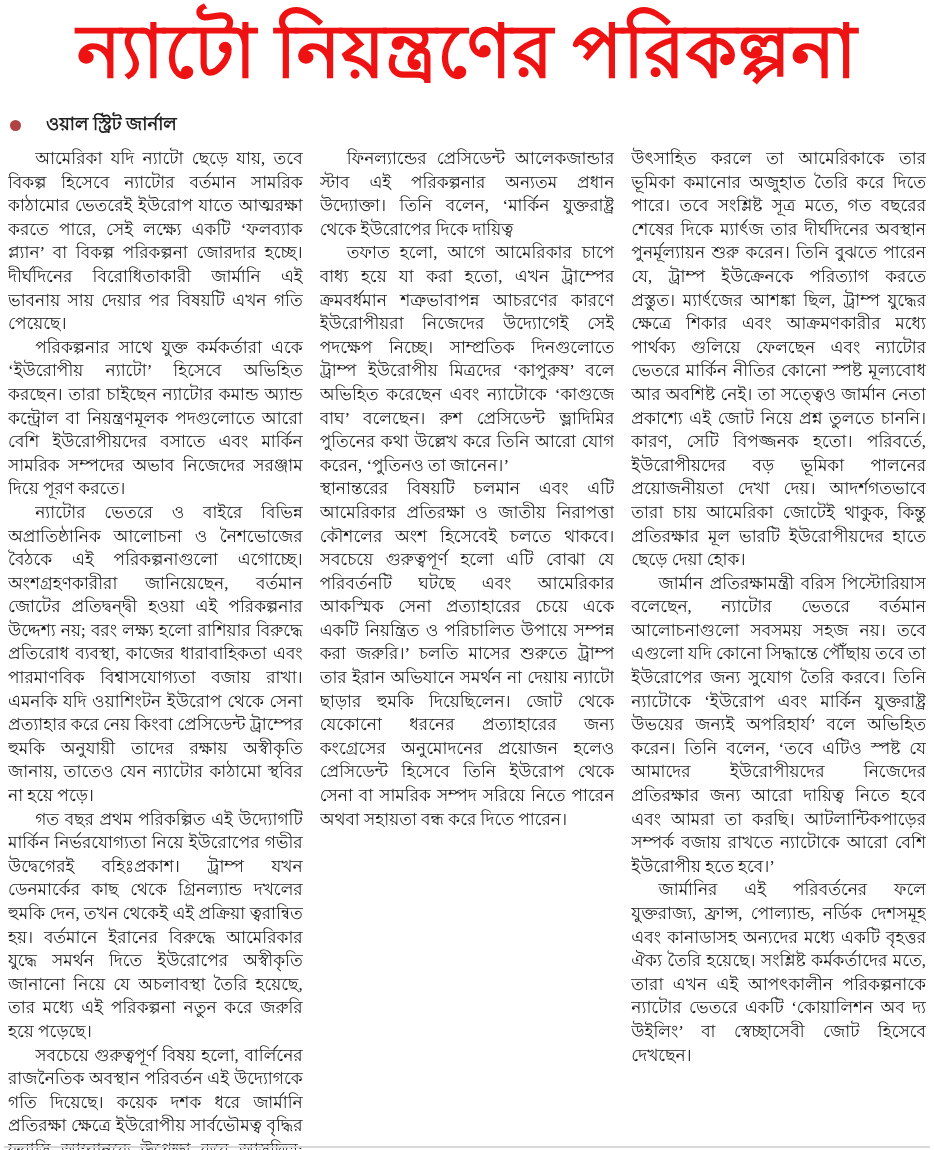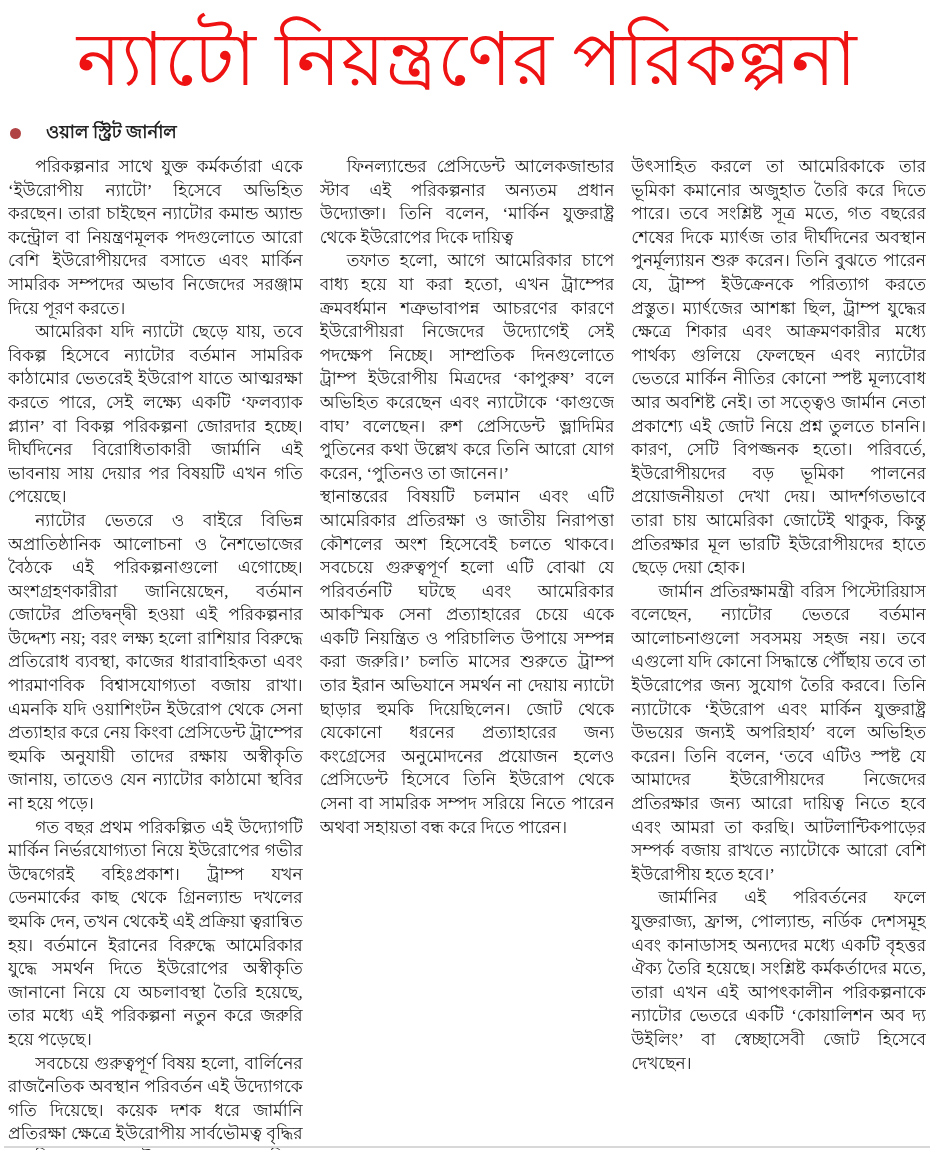--- a/index.html
+++ b/index.html
@@ -8,23 +8,23 @@
     position: relative;
     width: 934px;
     height: 1150px;
     margin: 0 auto;
     background: #ffffff;
     overflow: hidden;
     font-family: "Liberation Serif", "DejaVu Serif", serif;
     color: #1b1b1b;
   }
   .headline {
-    padding-top: 14px;
+    padding-top: 6px;
     text-align: center;
-    font-weight: 400;
+    font-weight: 700;
     font-size: 74px;
     line-height: 92px;
     color: #ee1212;
     letter-spacing: 0.5px;
   }
   .byline-row {
     display: flex;
     align-items: center;
     margin: 12px 0 4px 10px;
   }
@@ -87,22 +87,22 @@
   </h1>
 
   <div class="byline-row">
     <span class="byline-bullet" style="background: rgb(176, 67, 67);"></span>
     <span class="byline-text">ওয়াল স্ট্রিট জার্নাল</span>
   </div>
 
   <div class="columns">
 
     <div class="col">
+      <p class="indent">আমেরিকা যদি ন্যাটো ছেড়ে যায়, তবে বিকল্প হিসেবে ন্যাটোর বর্তমান সামরিক কাঠামোর ভেতরেই ইউরোপ যাতে আত্মরক্ষা করতে পারে, সেই লক্ষ্যে একটি ‘ফলব্যাক প্ল্যান’ বা বিকল্প পরিকল্পনা জোরদার হচ্ছে। দীর্ঘদিনের বিরোধিতাকারী জার্মানি এই ভাবনায় সায় দেয়ার পর বিষয়টি এখন গতি পেয়েছে।</p>
       <p class="indent">পরিকল্পনার সাথে যুক্ত কর্মকর্তারা একে ‘ইউরোপীয় ন্যাটো’ হিসেবে অভিহিত করছেন। তারা চাইছেন ন্যাটোর কমান্ড অ্যান্ড কন্ট্রোল বা নিয়ন্ত্রণমূলক পদগুলোতে আরো বেশি ইউরোপীয়দের বসাতে এবং মার্কিন সামরিক সম্পদের অভাব নিজেদের সরঞ্জাম দিয়ে পূরণ করতে।</p>
-      <p class="indent">আমেরিকা যদি ন্যাটো ছেড়ে যায়, তবে বিকল্প হিসেবে ন্যাটোর বর্তমান সামরিক কাঠামোর ভেতরেই ইউরোপ যাতে আত্মরক্ষা করতে পারে, সেই লক্ষ্যে একটি ‘ফলব্যাক প্ল্যান’ বা বিকল্প পরিকল্পনা জোরদার হচ্ছে। দীর্ঘদিনের বিরোধিতাকারী জার্মানি এই ভাবনায় সায় দেয়ার পর বিষয়টি এখন গতি পেয়েছে।</p>
       <p class="indent">ন্যাটোর ভেতরে ও বাইরে বিভিন্ন অপ্রাতিষ্ঠানিক আলোচনা ও নৈশভোজের বৈঠকে এই পরিকল্পনাগুলো এগোচ্ছে। অংশগ্রহণকারীরা জানিয়েছেন, বর্তমান জোটের প্রতিদ্বন্দ্বী হওয়া এই পরিকল্পনার উদ্দেশ্য নয়; বরং লক্ষ্য হলো রাশিয়ার বিরুদ্ধে প্রতিরোধ ব্যবস্থা, কাজের ধারাবাহিকতা এবং পারমাণবিক বিশ্বাসযোগ্যতা বজায় রাখা। এমনকি যদি ওয়াশিংটন ইউরোপ থেকে সেনা প্রত্যাহার করে নেয় কিংবা প্রেসিডেন্ট ট্রাম্পের হুমকি অনুযায়ী তাদের রক্ষায় অস্বীকৃতি জানায়, তাতেও যেন ন্যাটোর কাঠামো স্থবির না হয়ে পড়ে।</p>
       <p class="indent">গত বছর প্রথম পরিকল্পিত এই উদ্যোগটি মার্কিন নির্ভরযোগ্যতা নিয়ে ইউরোপের গভীর উদ্বেগেরই বহিঃপ্রকাশ। ট্রাম্প যখন ডেনমার্কের কাছ থেকে গ্রিনল্যান্ড দখলের হুমকি দেন, তখন থেকেই এই প্রক্রিয়া ত্বরান্বিত হয়। বর্তমানে ইরানের বিরুদ্ধে আমেরিকার যুদ্ধে সমর্থন দিতে ইউরোপের অস্বীকৃতি জানানো নিয়ে যে অচলাবস্থা তৈরি হয়েছে, তার মধ্যে এই পরিকল্পনা নতুন করে জরুরি হয়ে পড়েছে।</p>
       <p class="indent">সবচেয়ে গুরুত্বপূর্ণ বিষয় হলো, বার্লিনের রাজনৈতিক অবস্থান পরিবর্তন এই উদ্যোগকে গতি দিয়েছে। কয়েক দশক ধরে জার্মানি প্রতিরক্ষা ক্ষেত্রে ইউরোপীয় সার্বভৌমত্ব বৃদ্ধির ফরাসি আহ্বানকে উপেক্ষা করে আসছিল; তারা আমেরিকাকেই ইউরোপীয় নিরাপত্তার মূল জামিনদার হিসেবে রাখাকে অগ্রাধিকার দিত। কিন্তু চ্যান্সেলর ফ্রেডরিখ ম্যার্ৎজের অধীনে সেই অবস্থানে পরিবর্তন আসছে। ট্রাম্পের শাসনামল এবং পরবর্তী সময়ে মিত্র হিসেবে আমেরিকার নির্ভরযোগ্যতা নিয়ে ম্যার্ৎজের উদ্বেগের কারণেই এই পরিবর্তন বলে জানা গেছে।</p>
 
     </div>
 
     <div class="col">
       <p class="indent">ফিনল্যান্ডের প্রেসিডেন্ট আলেকজান্ডার স্টাব এই পরিকল্পনার অন্যতম প্রধান উদ্যোক্তা। তিনি বলেন, ‘মার্কিন যুক্তরাষ্ট্র থেকে ইউরোপের দিকে দায়িত্ব</p>
       <p class="indent">তফাত হলো, আগে আমেরিকার চাপে বাধ্য হয়ে যা করা হতো, এখন ট্রাম্পের ক্রমবর্ধমান শত্রুভাবাপন্ন আচরণের কারণে ইউরোপীয়রা নিজেদের উদ্যোগেই সেই পদক্ষেপ নিচ্ছে। সাম্প্রতিক দিনগুলোতে ট্রাম্প ইউরোপীয় মিত্রদের ‘কাপুরুষ’ বলে অভিহিত করেছেন এবং ন্যাটোকে ‘কাগুজে বাঘ’ বলেছেন। রুশ প্রেসিডেন্ট ভ্লাদিমির পুতিনের কথা উল্লেখ করে তিনি আরো যোগ করেন, ‘পুতিনও তা জানেন।’</p>
       <p>স্থানান্তরের বিষয়টি চলমান এবং এটি আমেরিকার প্রতিরক্ষা ও জাতীয় নিরাপত্তা কৌশলের অংশ হিসেবেই চলতে থাকবে। সবচেয়ে গুরুত্বপূর্ণ হলো এটি বোঝা যে পরিবর্তনটি ঘটছে এবং আমেরিকার আকস্মিক সেনা প্রত্যাহারের চেয়ে একে একটি নিয়ন্ত্রিত ও পরিচালিত উপায়ে সম্পন্ন করা জরুরি।’ চলতি মাসের শুরুতে ট্রাম্প তার ইরান অভিযানে সমর্থন না দেয়ায় ন্যাটো ছাড়ার হুমকি দিয়েছিলেন। জোট থেকে যেকোনো ধরনের প্রত্যাহারের জন্য কংগ্রেসের অনুমোদনের প্রয়োজন হলেও প্রেসিডেন্ট হিসেবে তিনি ইউরোপ থেকে সেনা বা সামরিক সম্পদ সরিয়ে নিতে পারেন অথবা সহায়তা বন্ধ করে দিতে পারেন।</p>

